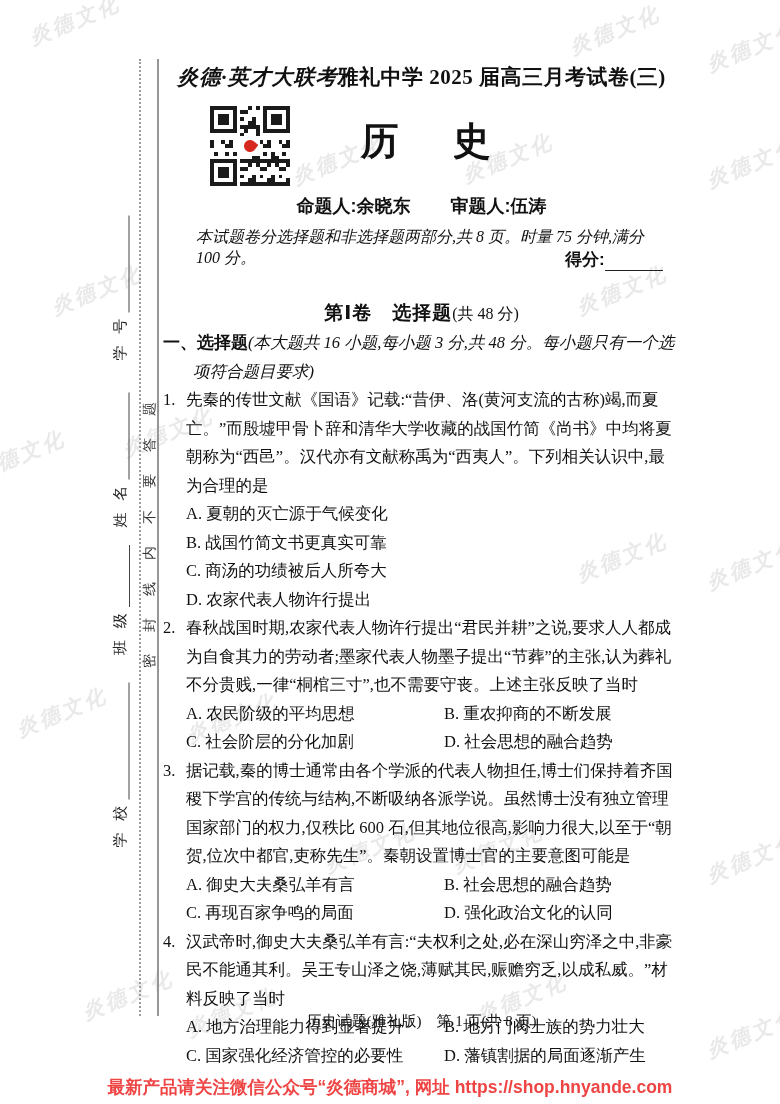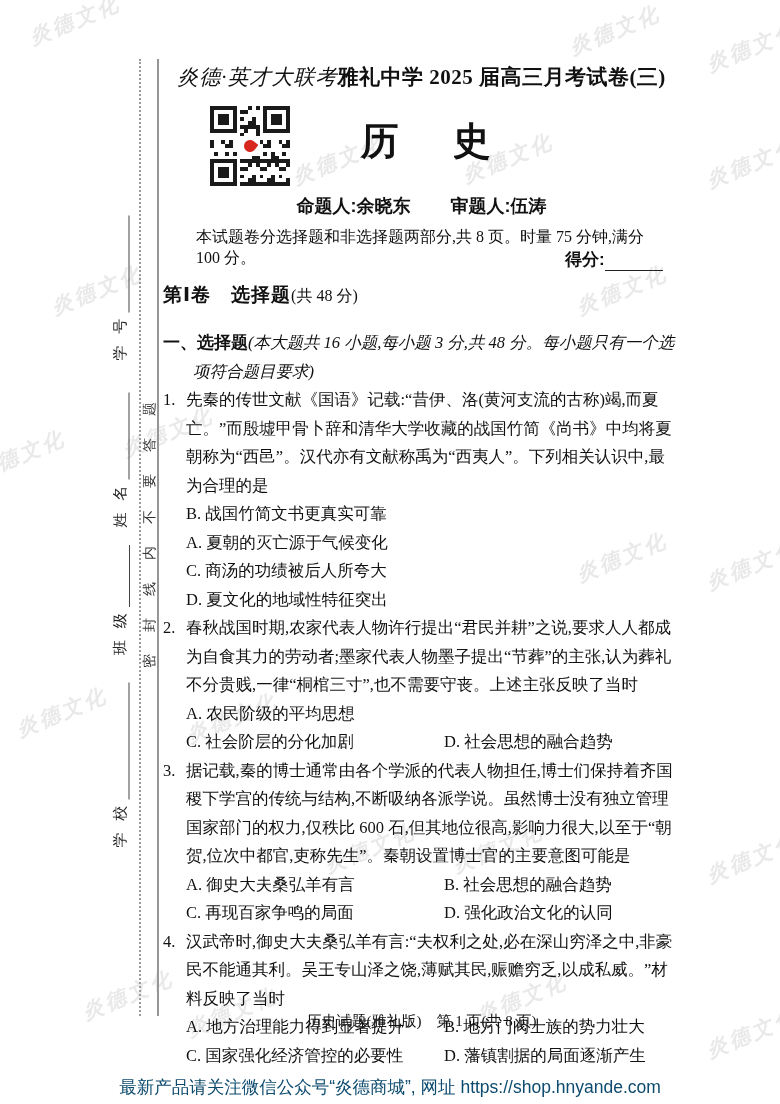--- a/index.html
+++ b/index.html
@@ -30,62 +30,62 @@
   .seal-field .blank { flex:1; border-bottom:1.5px solid #444; height:16px; margin-left:2px; }
   .seal-text {
     position:absolute; left:0px; top:515px; width:300px; height:18px;
     transform:rotate(-90deg); font-size:14px; color:#333; letter-spacing:22px;
     white-space:nowrap; text-align:center;
   }
   
   .content { position:absolute; left:163px; top:0; width:517px; height:1104px; }
   .paper-title { position:absolute; top:63px; width:100%; text-align:center;
     font-size:21px; white-space:nowrap; }
-  .paper-title .series { font-weight:normal; font-style:italic; letter-spacing:1px; }
+  .paper-title .series { font-weight:bold; font-style:italic; letter-spacing:1px; }
   .paper-title .trest  { font-weight:600; letter-spacing:0.5px;text-align:center; }
   .qr-box { position:absolute; left:47px; top:106px; width:80px; height:80px; }
   .qr-box svg { width:80px; height:80px; display:block; }
   .qr-logo { position:absolute; left:31px; top:31px; width:18px; height:18px;
     background:#fff; display:flex; align-items:center; justify-content:center; }
   .qr-flame { width:12px; height:12px; background:#d6281e;
     border-radius:62% 8% 62% 62%; transform:rotate(38deg); }
   .subject { position:absolute; top:116px; width:100%; text-align:center;
     font-family:"Liberation Sans","DejaVu Sans",sans-serif;
     font-size:38px; font-weight:bold; letter-spacing:8px; padding-left:16px; }
   .authors { position:absolute; top:194px; width:100%; text-align:center;
     font-family:"Liberation Sans","DejaVu Sans",sans-serif;
     font-size:18px; font-weight:bold; }
   .authors .reviewer { margin-left:40px; }
   .instructions { position:absolute; top:227px; left:33px; width:470px;
-    font-size:16px; }
+    font-size:16px;font-style:italic; }
   .score { position:absolute; top:248px; left:402px;
     font-family:"Liberation Sans","DejaVu Sans",sans-serif;
     font-size:17px; font-weight:bold; display:flex; align-items:flex-end; }
   .score .score-blank { display:inline-block; width:58px; border-bottom:1.5px solid #222; height:18px; }
-  .part-heading { position:absolute; top:282px; width:100%; text-align:left; }
+  .part-heading { position:absolute; top:300px; width:100%; text-align:center; }
   .part-heading .ph-bold { font-family:"Liberation Sans","DejaVu Sans",sans-serif;
     font-size:19px; font-weight:bold; letter-spacing:1px; }
   .part-heading .ph-note { font-size:16px; }
   
   .questions { position:absolute; top:329px; left:0; width:517px;
     font-size:16.5px; line-height:28.5px; }
   .section-head { padding-left:30px; text-indent:-30px; }
   .section-head .sec-bold { font-family:"Liberation Sans","DejaVu Sans",sans-serif;
     font-weight:bold; font-size:17px; }
   .section-head .sec-note { font-style:italic; }
   .stem { position:relative; padding-left:23px; }
   .stem .qnum { position:absolute; left:0; top:0; }
   .opt { margin-left:23px; }
   .opt-row { margin-left:23px; display:flex; }
   .opt-row .opt-l { width:258px; }
   .footer { position:absolute; top:1012px; width:100%; text-align:center;
     font-size:15px; }
   .bottom-note { position:absolute; top:1075px; left:0; width:780px; text-align:center;
     font-family:"Liberation Sans","DejaVu Sans",sans-serif;
-    font-size:17.5px; font-weight:400; color:#0c4a6e; }
+    font-size:17.5px; font-weight:700; color:#ef4444; }
 </style>
 </head>
 <body>
 
 <div class="page">
 
   <div id="wm-layer">
       <span class="wm" style="left: 75px; top: 20px;">炎德文化</span>
       <span class="wm" style="left: 615px; top: 30px;">炎德文化</span>
       <span class="wm" style="left: 752px; top: 47px;">炎德文化</span>
@@ -261,32 +261,33 @@
     <div class="questions">
 
       <div class="section-head">
         <span class="sec-bold">一、选择题</span><span class="sec-note">(本大题共 16 小题,每小题 3 分,共 48 分。每小题只有一个选项符合题目要求)</span>
       </div>
 
       <div class="question">
         <div class="stem">
           <span class="qnum">1.</span><span>先秦的传世文献《国语》记载:“昔伊、洛(黄河支流的古称)竭,而夏亡。”而殷墟甲骨卜辞和清华大学收藏的战国竹简《尚书》中均将夏朝称为“西邑”。汉代亦有文献称禹为“西夷人”。下列相关认识中,最为合理的是</span>
         </div>
+        <div class="opt">A. 夏朝的灭亡源于气候变化</div>
         <div class="opt">B. 战国竹简文书更真实可靠</div>
-        <div class="opt">A. 夏朝的灭亡源于气候变化</div>
         <div class="opt">C. 商汤的功绩被后人所夸大</div>
-        <div class="opt">D. 夏文化的地域性特征突出</div>
+        <div class="opt">D. 农家代表人物许行提出</div>
       </div>
 
       <div class="question">
         <div class="stem">
           <span class="qnum">2.</span><span>春秋战国时期,农家代表人物许行提出“君民并耕”之说,要求人人都成为自食其力的劳动者;墨家代表人物墨子提出“节葬”的主张,认为葬礼不分贵贱,一律“桐棺三寸”,也不需要守丧。上述主张反映了当时</span>
         </div>
         <div class="opt-row">
           <span class="opt-l">A. 农民阶级的平均思想</span>
+            <span class="opt-r">B. 重农抑商的不断发展</span>
         </div>
         <div class="opt-row">
           <span class="opt-l">C. 社会阶层的分化加剧</span>
             <span class="opt-r">D. 社会思想的融合趋势</span>
         </div>
       </div>
 
       <div class="question">
         <div class="stem">
           <span class="qnum">3.</span><span>据记载,秦的博士通常由各个学派的代表人物担任,博士们保持着齐国稷下学宫的传统与结构,不断吸纳各派学说。虽然博士没有独立管理国家部门的权力,仅秩比 600 石,但其地位很高,影响力很大,以至于“朝贺,位次中都官,吏称先生”。秦朝设置博士官的主要意图可能是</span>

